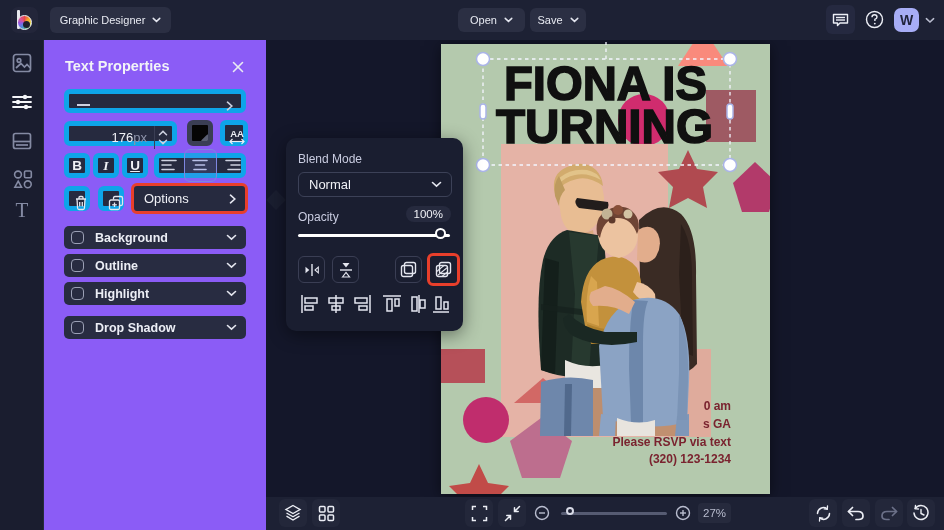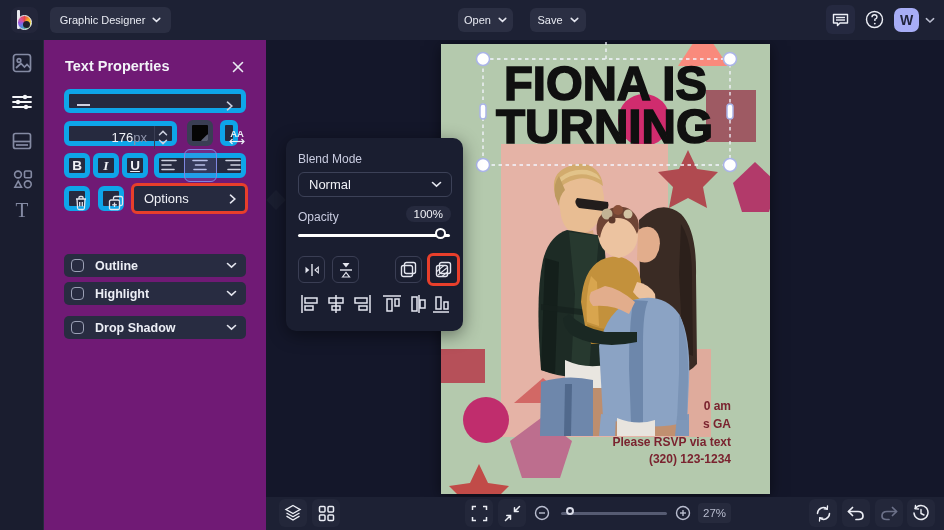--- a/index.html
+++ b/index.html
@@ -12,21 +12,21 @@
   #topbar { position:absolute; left:0; top:0; width:944px; height:40px; background:#1d2134; z-index:30; }
   .tbtn { position:absolute; background:#2b2f43; border-radius:6px; color:#e8eaf2; font-size:11px;
           display:flex; align-items:center; justify-content:center; }
   #logo { position:absolute; left:11px; top:7px; width:27px; height:26px; background:#23263a; border-radius:7px; }
 
   
   #rail { position:absolute; left:0; top:40px; width:44px; height:490px; background:#1a1d2f; border-right:1px solid #262a3c; z-index:20; }
   .ricon { position:absolute; left:10px; width:24px; height:24px; }
 
   
-  #panel { position:absolute; left:44px; top:40px; width:222px; height:490px; background:#701a75; z-index:20; }
+  #panel { position:absolute; left:44px; top:40px; width:222px; height:490px; background:#8b5cf6; z-index:20; }
   .pbox { position:absolute; background:#262a3f; border:5px solid #0ea5e9; border-radius:6px; }
   .prow { position:absolute; left:20px; width:182px; height:23px; background:#282c41; border-radius:5px;
           display:flex; align-items:center; color:#eceef5; font-size:12.5px; font-weight:bold; }
   .chk { width:13px; height:13px; border:1.6px solid #9ba0b5; border-radius:4px; margin-left:7px; margin-right:11px; }
   .chevd { margin-left:auto; margin-right:9px; }
 
   
   #canvas { position:absolute; left:266px; top:40px; width:678px; height:457px; background:#14172a; z-index:1; }
 
   
@@ -163,21 +163,21 @@
       <div style="position:absolute; left:6px; top:3px; width:2.5px; height:19px; background:#e8e9ee; border-radius:1px;"></div>
       <div style="position:absolute; left:6px; top:8px; width:15px; height:15px; border-radius:50%; border:1.5px solid #f0f1f5;
            background:conic-gradient(#e5484d,#f5a623,#e8e35a,#5abf6e,#4a90d9,#8d5ae8,#d9569a,#e5484d);"></div>
       <div style="position:absolute; left:11.5px; top:13.5px; width:7px; height:7px; border-radius:50%; background:#1d1f2b;"></div>
     </div>
     <div class="tbtn" style="left:50px; top:7px; width:121px; height:26px;">Graphic Designer
       <svg style="margin-left:7px;" width="9" height="6" viewBox="0 0 11 7" fill="none" stroke="#e4e6ef" stroke-width="1.8" stroke-linecap="round">
           <path d="M1.5 1.5 L5.5 5.2 L9.5 1.5"></path>
         </svg>
     </div>
-    <div class="tbtn" style="left:458px; top:8px; width:55px; height:24px;">Open
+    <div class="tbtn" style="left:458px; top:8px; width:67px; height:24px;">Open
       <svg style="margin-left:7px;" width="9" height="6" viewBox="0 0 11 7" fill="none" stroke="#e4e6ef" stroke-width="1.8" stroke-linecap="round">
           <path d="M1.5 1.5 L5.5 5.2 L9.5 1.5"></path>
         </svg>
     </div>
     <div class="tbtn" style="left:530px; top:8px; width:56px; height:24px;">Save
       <svg style="margin-left:7px;" width="9" height="6" viewBox="0 0 11 7" fill="none" stroke="#e4e6ef" stroke-width="1.8" stroke-linecap="round">
           <path d="M1.5 1.5 L5.5 5.2 L9.5 1.5"></path>
         </svg>
     </div>
     <div class="tbtn" style="left:826px; top:5px; width:29px; height:29px; background:#252940;">
@@ -248,21 +248,21 @@
       <svg style="position:absolute; right:4px; top:4px;" width="10" height="6" viewBox="0 0 10 6" fill="none" stroke="#cdd1e0" stroke-width="1.5" stroke-linecap="round">
           <path d="M1.5 4.8 L5 1.4 L8.5 4.8"></path>
         </svg>
       <svg style="position:absolute; right:4px; top:13px;" width="10" height="6" viewBox="0 0 10 6" fill="none" stroke="#cdd1e0" stroke-width="1.5" stroke-linecap="round">
           <path d="M1.5 1.2 L5 4.6 L8.5 1.2"></path>
         </svg>
     </div>
     <div class="pbox" style="left:143px; top:80px; width:26px; height:26px; background:#050505; border-color:#3a3e54; overflow:hidden;">
       <div style="position:absolute; right:-4px; bottom:-4px; width:9px; height:9px; background:#5a5f73; transform:rotate(45deg);"></div>
     </div>
-    <div class="pbox" style="left:176px; top:80px; width:18px; height:26px;">
+    <div class="pbox" style="left:176px; top:80px; width:28px; height:26px;">
       <svg style="position:absolute; left:3px; top:3px;" width="18" height="18" viewBox="0 0 18 18">
         <text x="9" y="9" text-anchor="middle" font-family="Liberation Sans" font-size="9.5" font-weight="bold" fill="#eceef5">AA</text>
         <g stroke="#eceef5" stroke-width="1.2" fill="none">
             <line x1="2" y1="13.5" x2="16" y2="13.5"></line>
             <path d="M4.5 11 L2 13.5 L4.5 16"></path>
             <path d="M13.5 11 L16 13.5 L13.5 16"></path>
           </g>
       </svg>
     </div>
 
@@ -304,20 +304,23 @@
           <line x1="4.2" y1="9.8" x2="8.8" y2="9.8"></line>
       </svg>
     </div>
     <div class="redbox abs" style="left:87px; top:143px; width:117px; height:31px; background:#262a3f;
          display:flex; align-items:center; color:#f0f1f6; font-size:13px; padding-left:10px;">Options
       <svg style="margin-left:auto; margin-right:9px;" width="7" height="10" viewBox="0 0 7 10" fill="none" stroke="#e4e6ef" stroke-width="1.6" stroke-linecap="round">
           <path d="M1.5 1.2 L5.8 5 L1.5 8.8"></path>
         </svg>
     </div>
 
+    <div class="prow" style="top:186px;"><span class="chk"></span>Background<svg class="chevd" width="11" height="7" viewBox="0 0 11 7" fill="none" stroke="#e4e6ef" stroke-width="1.6" stroke-linecap="round">
+          <path d="M1.5 1.5 L5.5 5.2 L9.5 1.5"></path>
+        </svg></div>
     <div class="prow" style="top:214px;"><span class="chk"></span>Outline<svg class="chevd" width="11" height="7" viewBox="0 0 11 7" fill="none" stroke="#e4e6ef" stroke-width="1.6" stroke-linecap="round">
           <path d="M1.5 1.5 L5.5 5.2 L9.5 1.5"></path>
         </svg></div>
     <div class="prow" style="top:242px;"><span class="chk"></span>Highlight<svg class="chevd" width="11" height="7" viewBox="0 0 11 7" fill="none" stroke="#e4e6ef" stroke-width="1.6" stroke-linecap="round">
           <path d="M1.5 1.5 L5.5 5.2 L9.5 1.5"></path>
         </svg></div>
     <div class="prow" style="top:276px;"><span class="chk"></span>Drop Shadow<svg class="chevd" width="11" height="7" viewBox="0 0 11 7" fill="none" stroke="#e4e6ef" stroke-width="1.6" stroke-linecap="round">
           <path d="M1.5 1.5 L5.5 5.2 L9.5 1.5"></path>
         </svg></div>
   </div>

